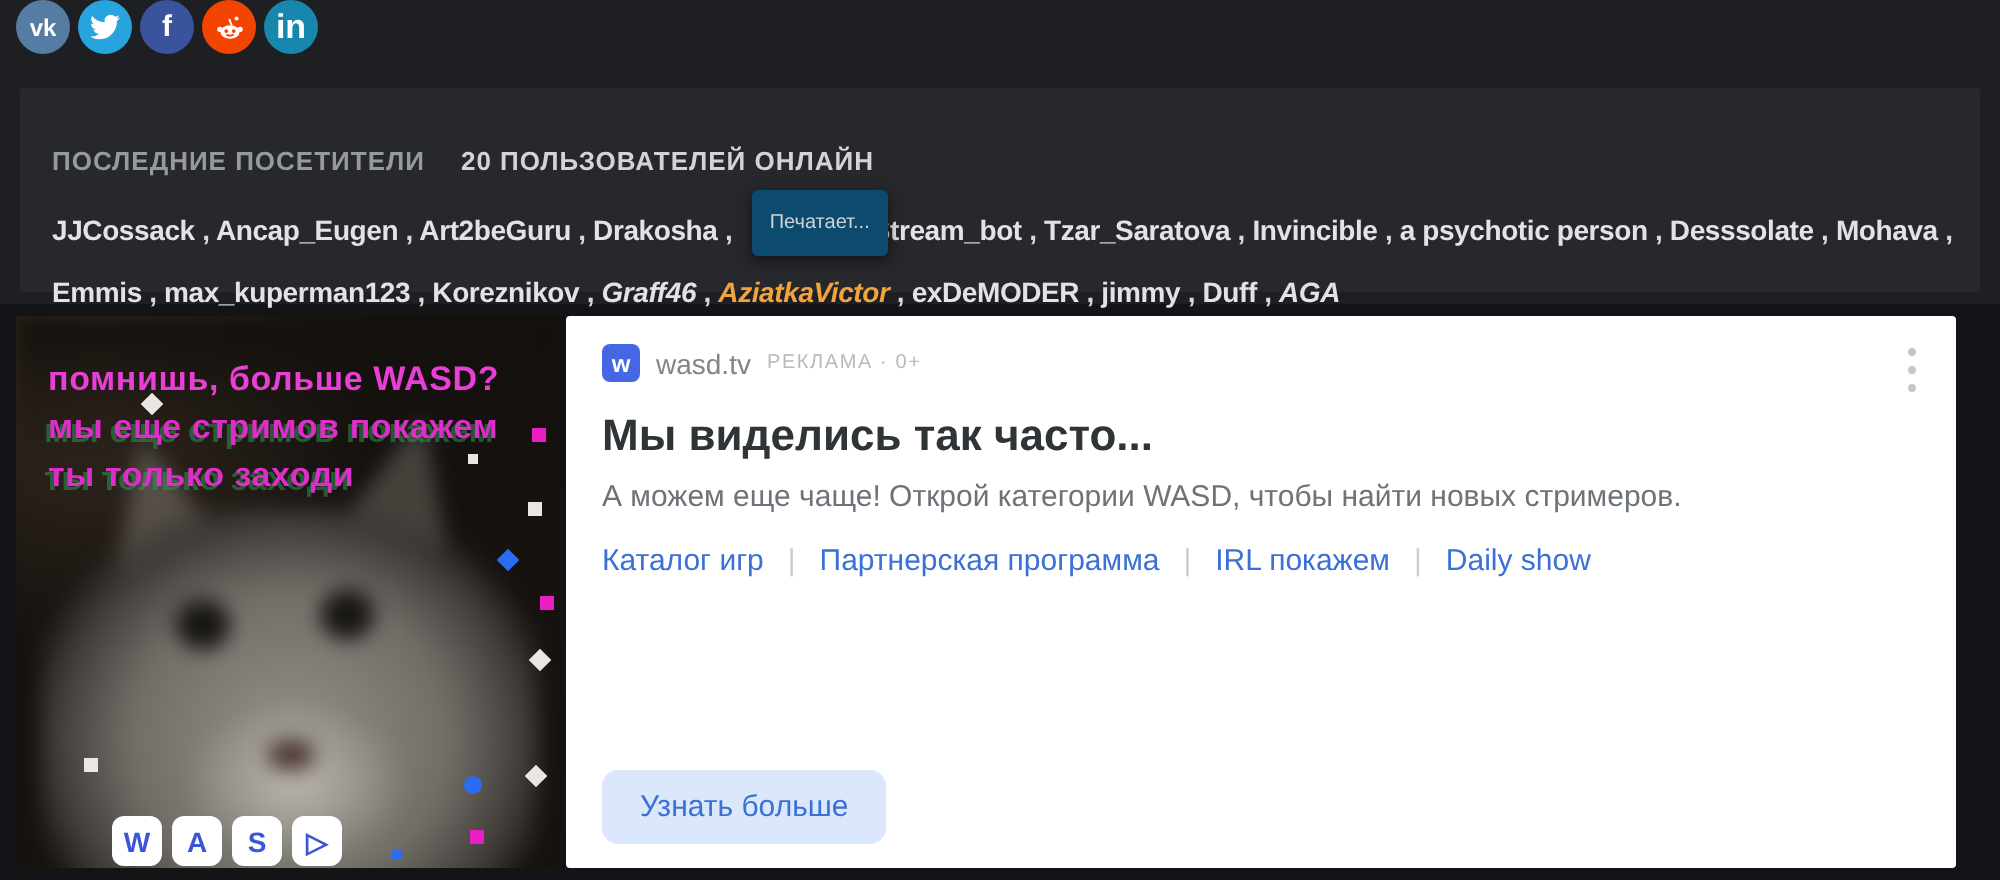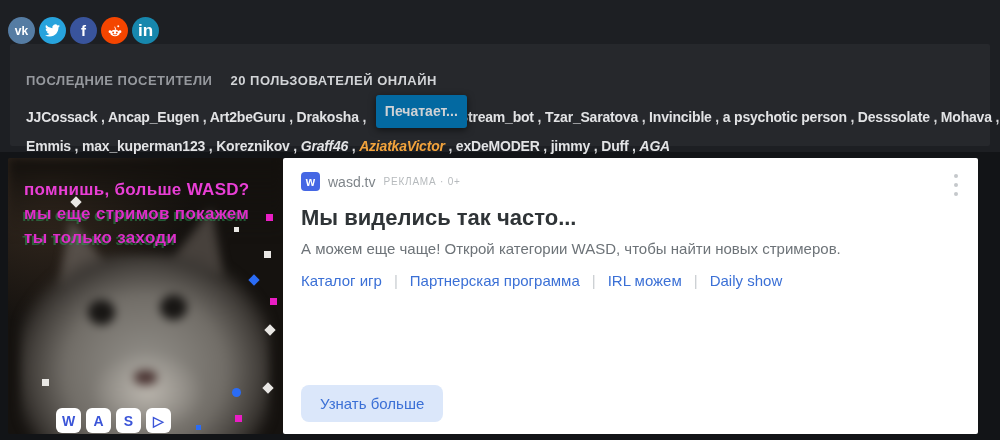--- a/index.html
+++ b/index.html
@@ -1,20 +1,20 @@
 <!DOCTYPE html>
 <html><head>
 <meta charset="utf-8">
 <style>
   * { margin:0; padding:0; box-sizing:border-box; }
   html,body { width:1000px; height:440px; overflow:hidden; }
   body { background:#1d1f23; font-family:"Liberation Sans", sans-serif; }
 
   
-  .social-row { height:44px; display:flex; align-items:flex-end; gap:4px; padding-left:8px; }
+  .social-row { height:44px; display:flex; align-items:flex-start; gap:4px; padding-left:8px; }
   .soc { width:27px; height:27px; border-radius:50%; display:flex; align-items:center; justify-content:center;
          color:#fff; text-decoration:none; cursor:pointer; }
   .soc.vk { background:#557ca3; }
   .soc.tw { background:#27a3dd; }
   .soc.fb { background:#39549c; }
   .soc.rd { background:#f44500; }
   .soc.li { background:#1787ad; }
   .soc .txt { font-weight:bold; font-size:12px; line-height:1; }
   .soc.fb .txt { font-size:15px; }
   .soc.li .txt { font-size:17px; }
@@ -23,21 +23,21 @@
   .visitors-panel { margin:0 10px; height:102px; background:#26282c; border-radius:2px; padding:13px 16px 0; }
   .vheader { display:flex; gap:18px; align-items:baseline; }
   .vtitle { color:#96999e; font-size:13px; font-weight:bold; letter-spacing:.5px;margin-top:16px; }
   .vcount { color:#d2d4d7; font-size:13px; font-weight:bold; letter-spacing:.5px; }
   .vnames { margin-top:13px; font-size:14px; font-weight:bold; letter-spacing:-.2px;
             line-height:25px; color:#e2e3e5; white-space:nowrap; }
   .vname { color:#e2e3e5; cursor:pointer; }
   .vname.it { font-style:italic; }
   .vcomma { color:#d8d9db; }
   .typing-tip { display:inline-block; position:relative; top:-6px; z-index:2; margin:0 -8px 0 6px;
-                background:#0369a1; color:#d0d2d5; font-weight:bold; font-size:14px; letter-spacing:0;
+                background:#0c4a6e; color:#d0d2d5; font-weight:normal; font-size:10px; letter-spacing:0;
                 padding:4px 9px; border-radius:3px; box-shadow:0 2px 7px rgba(0,0,0,.55); }
 
   
   .banner-wrap { margin-top:6px; background:#121417; padding:6px 0 0 8px; height:294px; display:flex; align-items:flex-start; }
 
   
   .cat-banner { position:relative; width:275px; height:276px; overflow:hidden; border-radius:2px; cursor:pointer;
                 background: radial-gradient(circle at 15% 8%, #3a2d22 0%, rgba(0,0,0,0) 42%), #15120f; }
   .cat-art { position:absolute; inset:0; filter:blur(5px); }
   .head   { position:absolute; left:12px; top:96px; width:250px; height:210px;
@@ -184,18 +184,18 @@
       <span class="adlabel">РЕКЛАМА · 0+</span>
     </div>
     <span class="dots">
         <i></i>
         <i></i>
         <i></i>
       </span>
 
     <div class="ad-title">Мы виделись так часто...</div>
     <div class="ad-body">А можем еще чаще! Открой категории WASD, чтобы найти новых стримеров.</div>
-    <div class="ad-links"><span class="ad-link">Каталог игр</span><span class="pipe">|</span><span class="ad-link">Партнерская программа</span><span class="pipe">|</span><span class="ad-link">IRL можем</span><span class="pipe">|</span><span class="ad-link">Daily show</span></div>
+    <div class="ad-links"><span class="ad-link">Каталог игр</span><span class="pipe">|</span><span class="ad-link">Партнерская программа</span><span class="pipe">|</span><span class="ad-link">IRL покажем</span><span class="pipe">|</span><span class="ad-link">Daily show</span></div>
 
     <button class="ad-btn">Узнать больше</button>
   </div>
 
 </div>
 
 </body></html>

